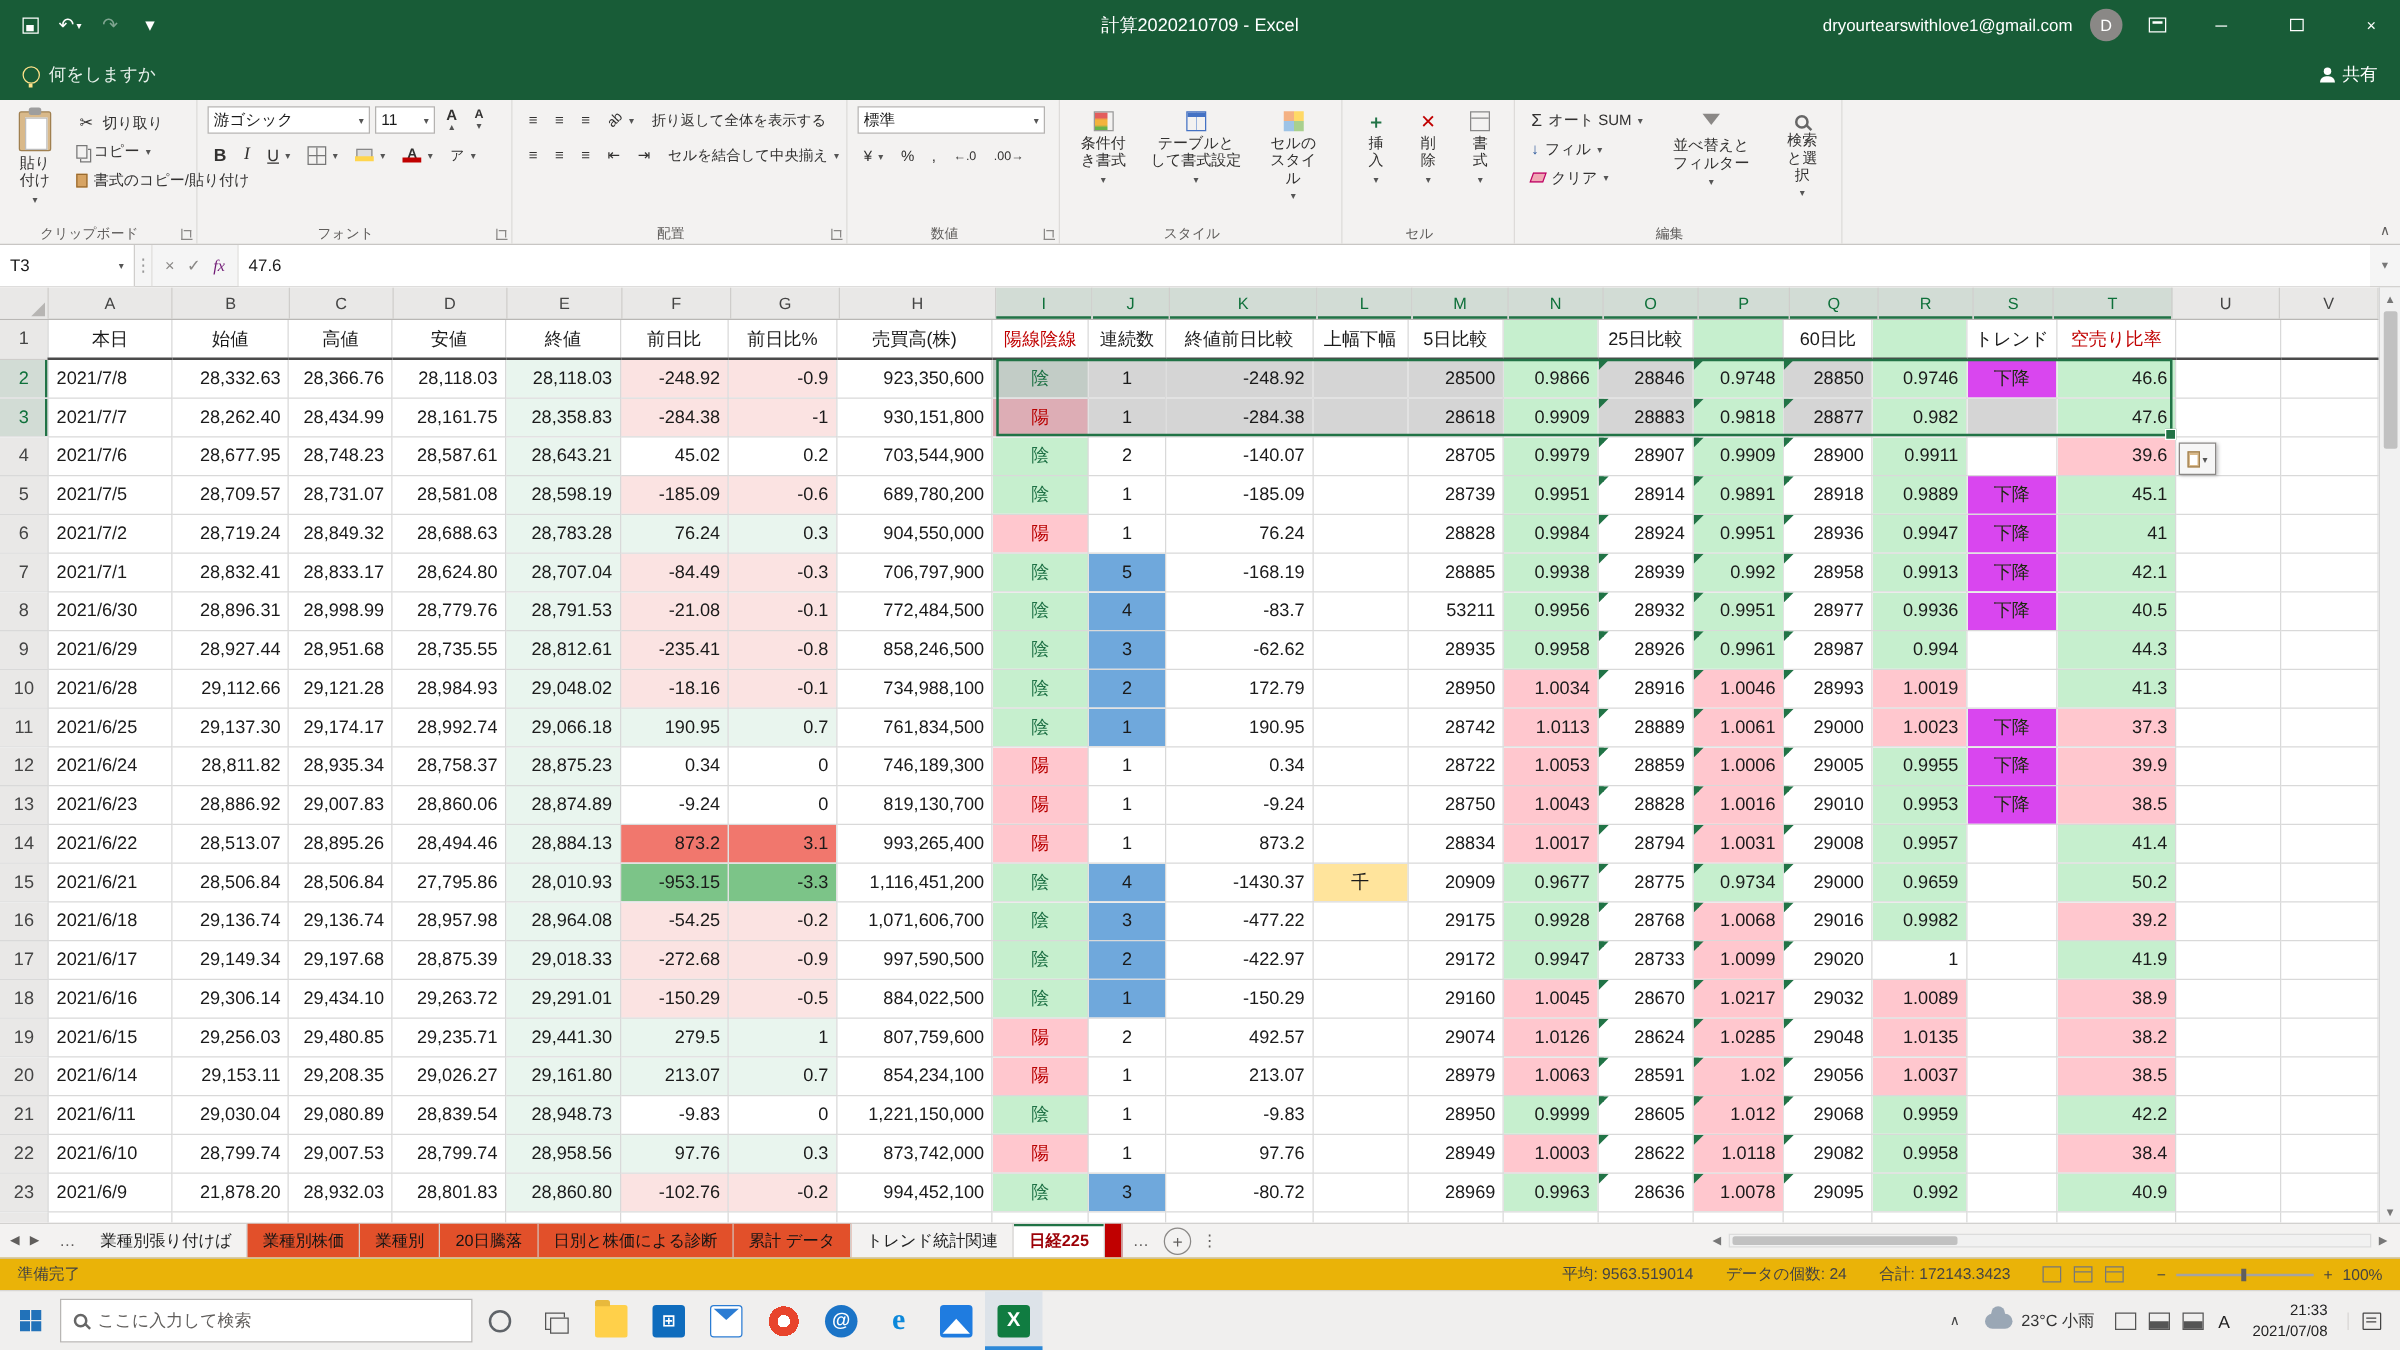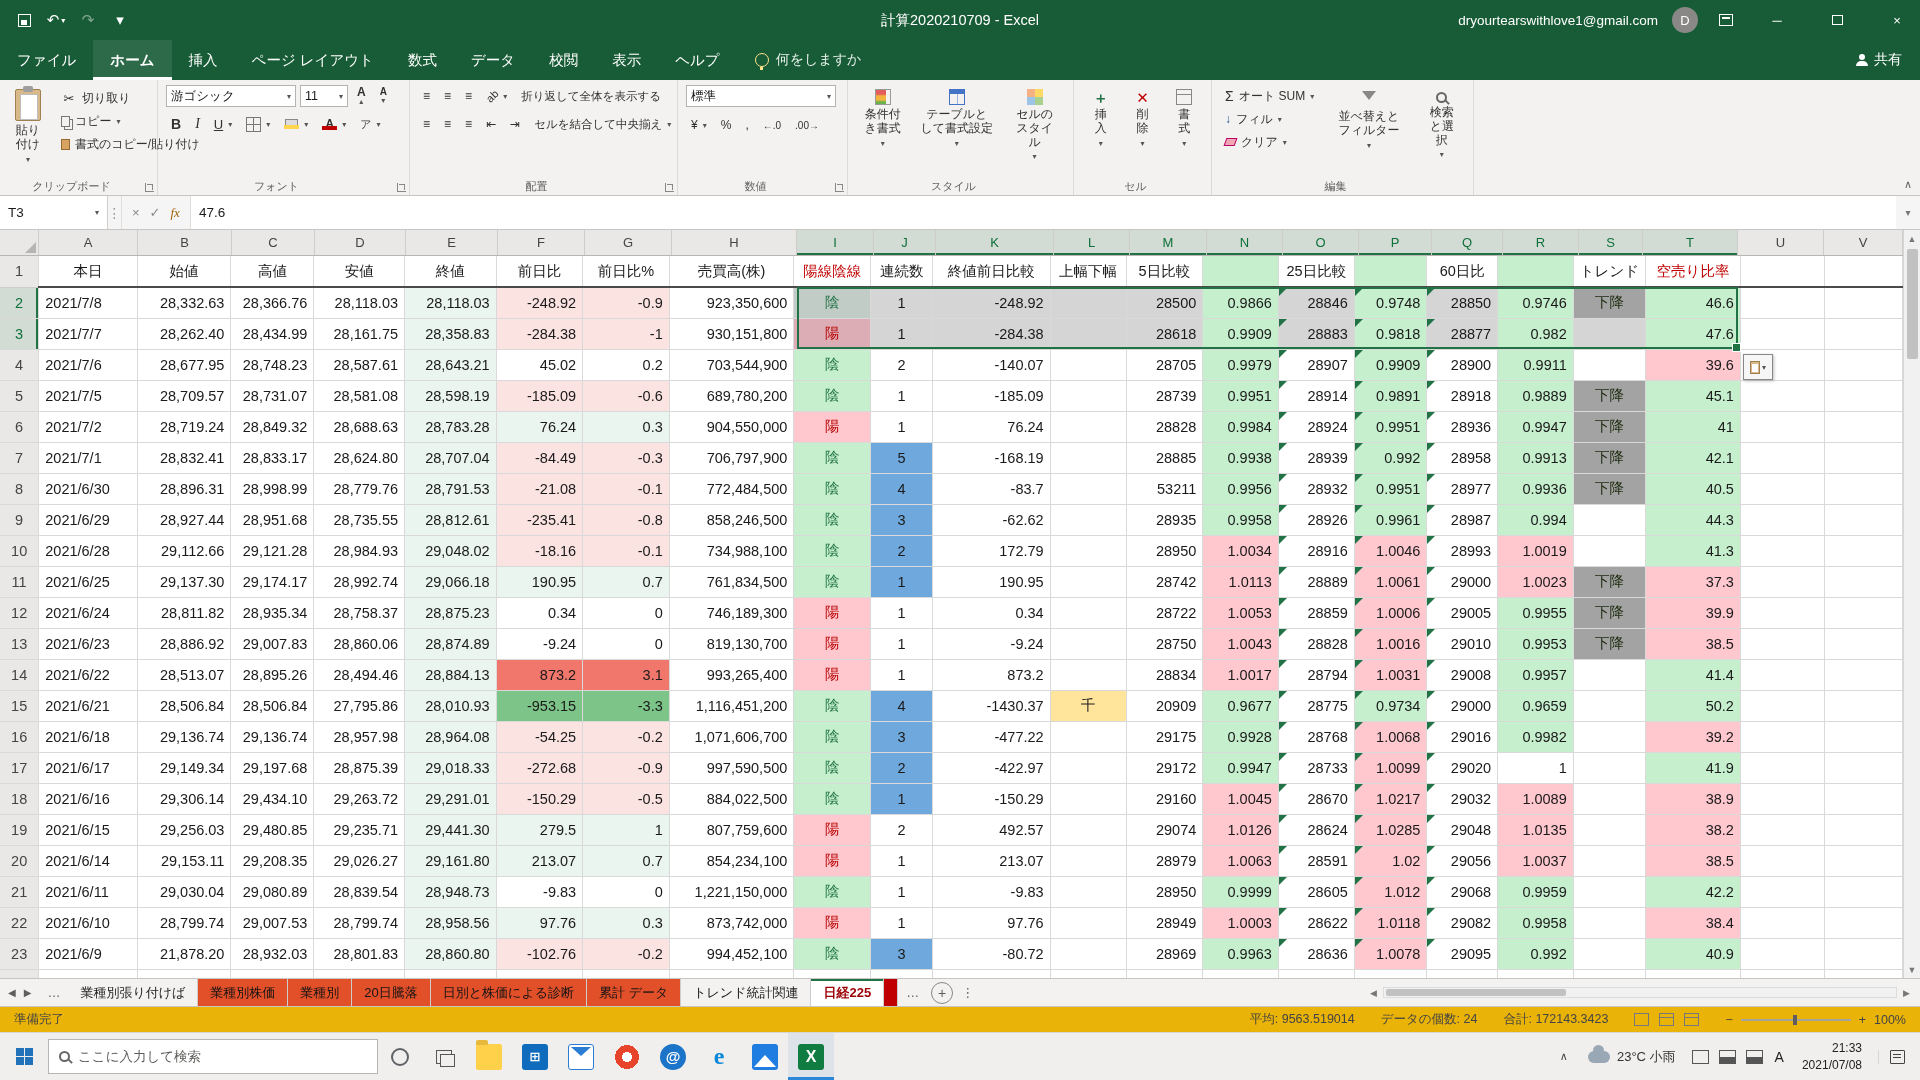--- a/index.html
+++ b/index.html
@@ -66,21 +66,21 @@
 .i-funnel{width:0;height:0;border:7px solid transparent;border-top:9px solid #8a8886;margin-top:2px}
 .i-mag{width:11px;height:11px;border:2px solid #666;border-radius:50%;position:relative;display:inline-block}
 .i-mag::after{content:"";position:absolute;width:6px;height:2px;background:#666;transform:rotate(45deg);right:-5px;bottom:-2px}
 .collapse{position:absolute;right:8px;bottom:4px;color:#605e5c;font-size:11px}
 
 
 .fbar{height:34px;background:#f5f5f5;border-bottom:1px solid #c8c6c4;display:flex;align-items:stretch;flex:0 0 auto}
 .namebox{width:108px;background:#fff;border-right:1px solid #d0cecc;display:flex;align-items:center;padding:0 8px;font-size:13.5px;justify-content:space-between}
 .fdots{width:14px;display:flex;align-items:center;justify-content:center;color:#999;border-right:1px solid #e0dedc}
 .fbtns{display:flex;align-items:center;gap:10px;padding:0 10px;color:#8a8886;border-right:1px solid #e0dedc;font-size:13px}
-.fx{font-style:italic;font-family:"Liberation Serif",serif;color:#a16207}
+.fx{font-style:italic;font-family:"Liberation Serif",serif;color:#701a75}
 .finput{flex:1;background:#fff;display:flex;align-items:center;padding:0 8px;font-size:13.5px}
 .fexpand{width:24px;display:flex;align-items:center;justify-content:center;color:#777;font-size:10px}
 
 
 .gridwrap{flex:1;display:flex;min-height:0;position:relative}
 .gridmain{position:relative;width:1903px;overflow:hidden;background:#fff}
 .colhdrs{display:flex;height:26px;background:#e9e8e7;border-bottom:1px solid #b9b7b5}
 .chcell{border-right:1px solid #cfcdcb;display:flex;align-items:center;justify-content:center;font-size:13px;color:#444;flex:0 0 auto}
 .chsel{background:#d2dcd5;color:#0e703a;box-shadow:inset 0 -2px 0 #217346}
 .corner{position:relative;background:#e9e8e7;border-right:1px solid #cfcdcb;flex:0 0 auto}
@@ -92,21 +92,21 @@
 tr.hdrrow td{text-align:center;border-bottom:2px solid #4a4a4a}
 tr.hdrrow td.rowhdr{border-bottom:1px solid #cfcdcb}
 .ca{text-align:left}.cr{text-align:right}.cc{text-align:center}
 .pg{background:#e9f5ee}.pp{background:#fbe3e2}
 .sal{background:#f1776d}.mgr{background:#7cc488}
 .yin{background:#c6efce;color:#1e7145}.yang{background:#ffc7ce;color:#b80000}
 .green{background:#c6efce}.pink{background:#ffc7ce}
 .blue{background:#6fa8dc}.yellow{background:#ffe49c}
 .gsel{background:#d5d5d5}
 .isel-yin{background:#c2ccc6;color:#1e7145}.isel-yang{background:#ddadb5;color:#b80000}
-.dg{background:#a3a3a3;color:#1c2a0e}
+.dg{background:#d946ef;color:#1c2a0e}
 .hred{color:#c00000}
 td.tri{position:relative}
 td.tri::before{content:"";position:absolute;top:0;left:0;border:4px solid transparent;border-top-color:#217346;border-left-color:#217346}
 .sel-rect{position:absolute;border:2px solid #217346;pointer-events:none;z-index:3}
 .sel-rect::after{content:"";position:absolute;right:-5px;bottom:-5px;width:7px;height:7px;background:#217346;border:1.5px solid #fff}
 .paste-opt{position:absolute;z-index:4;width:30px;height:26px;background:#f6f6f6;border:1px solid #8a8886;display:flex;align-items:center;justify-content:center;gap:2px;box-shadow:1px 1px 3px rgba(0,0,0,.25)}
 .paste-opt .pi{width:10px;height:13px;background:#d9b98a;border:1px solid #a08050;position:relative}
 .paste-opt .pi::after{content:"";position:absolute;top:2px;left:1px;width:6px;height:8px;background:#fff}
 .vscroll{width:17px;background:#f1f1f1;border-left:1px solid #d6d6d6;display:flex;flex-direction:column;align-items:center}
 .vscroll .arr{height:17px;display:flex;align-items:center;justify-content:center;color:#777;font-size:9px;width:100%}
@@ -200,31 +200,20 @@
         </span>
       <span class="winbtn">─</span>
       <span class="winbtn">
           <span class="i-restore"></span>
         </span>
       <span class="winbtn close">×</span>
     </div>
   </div>
 
   <div class="tabrow">
-    <div id="ribbon-tabs" style="display:flex;align-items:stretch">
-        <div class="rtab">ファイル</div>
-        <div class="rtab active">ホーム</div>
-        <div class="rtab">挿入</div>
-        <div class="rtab">ページ レイアウト</div>
-        <div class="rtab">数式</div>
-        <div class="rtab">データ</div>
-        <div class="rtab">校閲</div>
-        <div class="rtab">表示</div>
-        <div class="rtab">ヘルプ</div>
-      </div>
     <div class="tell">
       <span class="bulb"></span>
       <span>何をしますか</span>
     </div>
     <div class="share">
       <span class="i-person"></span>
       <span>共有</span>
     </div>
   </div>
 

